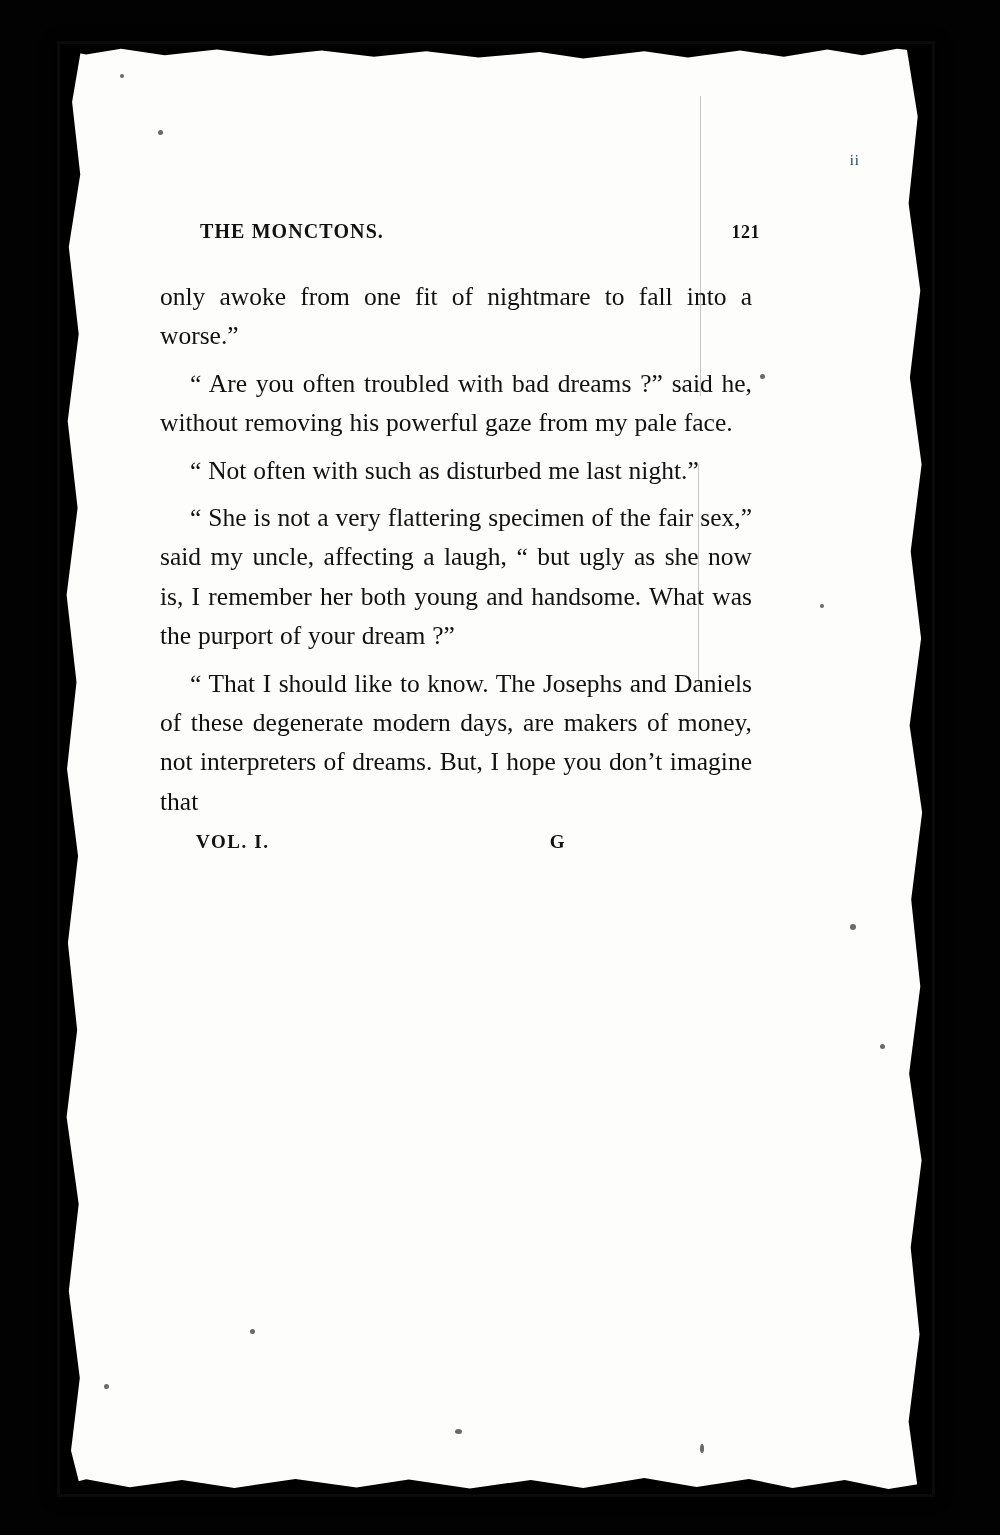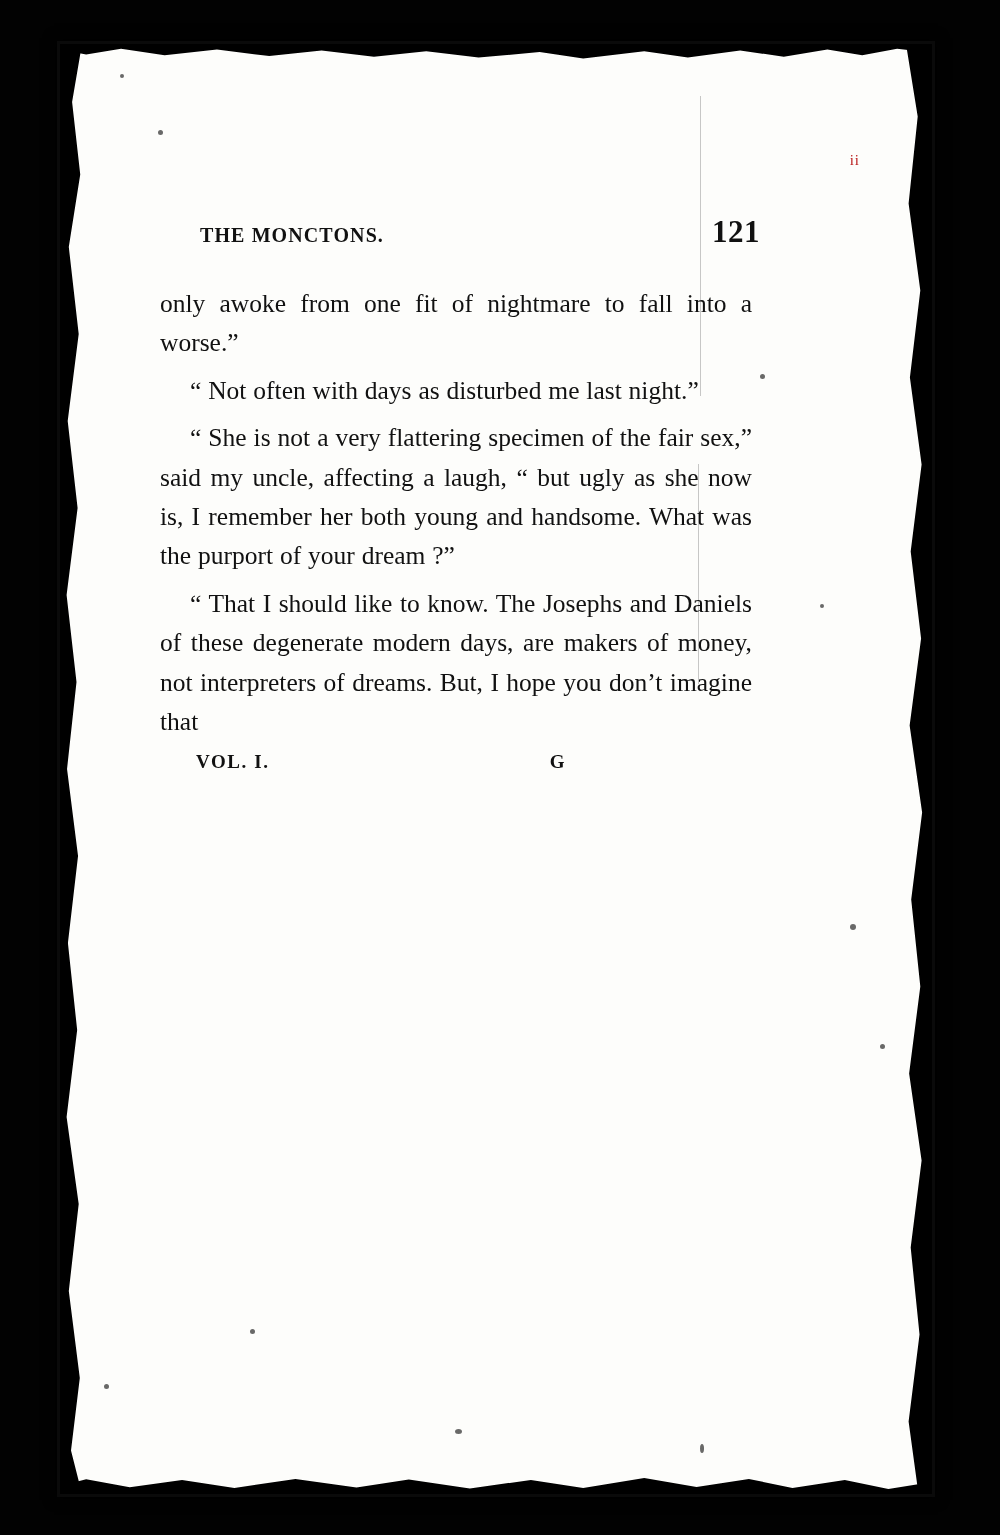--- a/index.html
+++ b/index.html
@@ -62,41 +62,41 @@
     right: 0; top: 0; width: 26px; height: 100%;
     clip-path: polygon(100% 0,0 0,45% 5%,10% 11%,55% 17%,15% 23%,60% 29%,
       18% 35%,58% 41%,14% 47%,62% 53%,20% 59%,55% 65%,12% 71%,60% 77%,
       18% 83%,52% 89%,10% 95%,48% 100%,100% 100%);
   }
 
   
   #content {
     position: absolute;
     left: 92px;
-    top: 158px;
+    top: 166px;
     width: 608px;
     color: #111;
   }
 
   #running-head {
     display: flex;
     align-items: baseline;
     justify-content: space-between;
     margin-bottom: 34px;
     padding-left: 48px;
   }
   #head-title {
     font-size: 20px;
     letter-spacing: 1.1px;
     font-weight: bold;
     font-variant: small-caps;
     text-transform: uppercase;
   }
   #head-folio {
-    font-size: 31px;
+    font-size: 18px;
     font-weight: bold;
     letter-spacing: 0.5px;
     margin-top: 12px;
   }
 
   p.body-par {
     font-size: 25.5px;
     line-height: 39.4px;
     margin: 8px;
     text-align: justify;
@@ -135,21 +135,21 @@
     position: absolute;
     background: #2a2a2a;
     border-radius: 50%;
     opacity: 0.7;
   }
   #margin-mark {
     position: absolute;
     right: 72px;
     top: 108px;
     font-size: 15px;
-    color: #b91c1c;
+    color: #0c4a6e;
     letter-spacing: 1px;
   }
   .vrule {
     position: absolute;
     width: 1px;
     background: #9a9a9a;
     opacity: 0.55;
   }
 </style>
 </head>
@@ -180,21 +180,22 @@
     <div id="margin-mark">ii</div>
 
     <div id="content">
 
       <div id="running-head">
         <span id="head-title">THE MONCTONS.</span>
         <span id="head-folio">121</span>
       </div>
 
       <p class="body-par noindent">only awoke from one fit of nightmare to fall into a worse.”</p>
-      <p class="body-par">“ Not often with days as disturbed me last night.”</p>
+      <p class="body-par">“ Are you often troubled with bad dreams ?” said he, without removing his powerful gaze from my pale face.</p>
+      <p class="body-par">“ Not often with such as disturbed me last night.”</p>
       <p class="body-par">“ She is not a very flattering specimen of the fair sex,” said my uncle, affecting a laugh, “ but ugly as she now is, I remember her both young and handsome.    What was the purport of your dream ?”</p>
       <p class="body-par">“ That I should like to know.    The Josephs and Daniels of these degenerate modern days, are makers of money, not interpreters of dreams.    But, I hope you don’t imagine that</p>
 
       <div id="footline">
         <span id="vol-label">VOL. I.</span>
         <span id="sig-label">G</span>
       </div>
 
     </div>
   </div>

